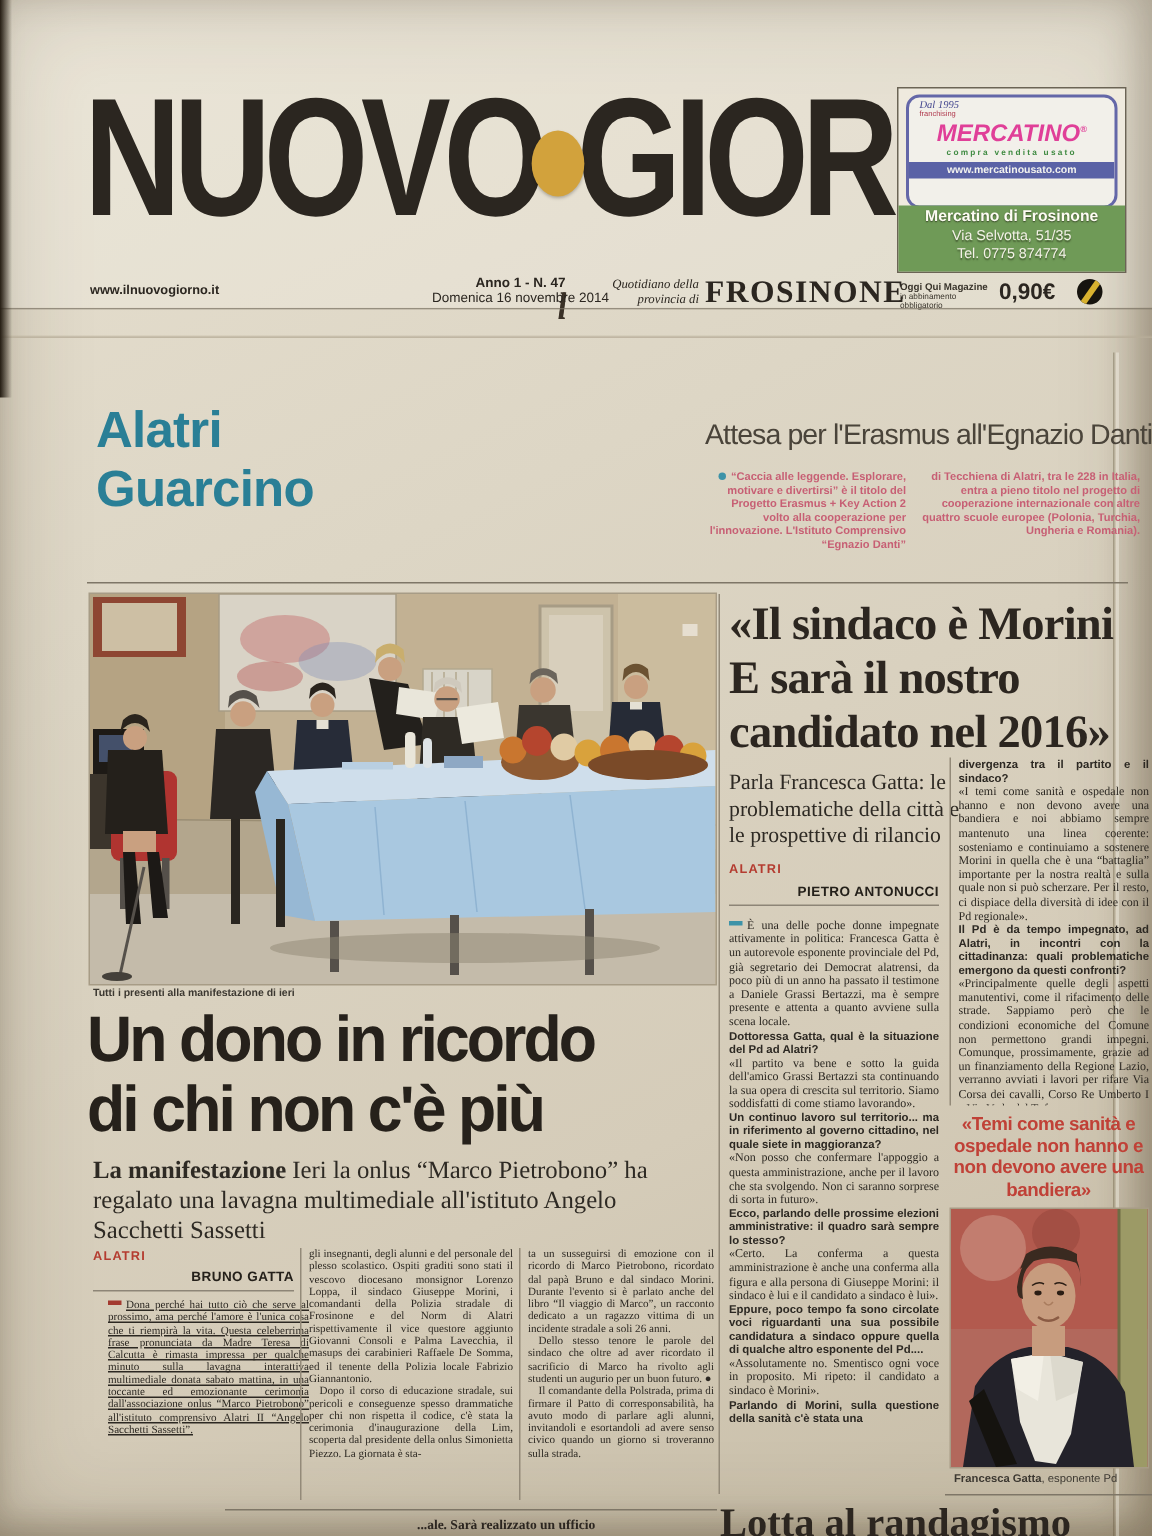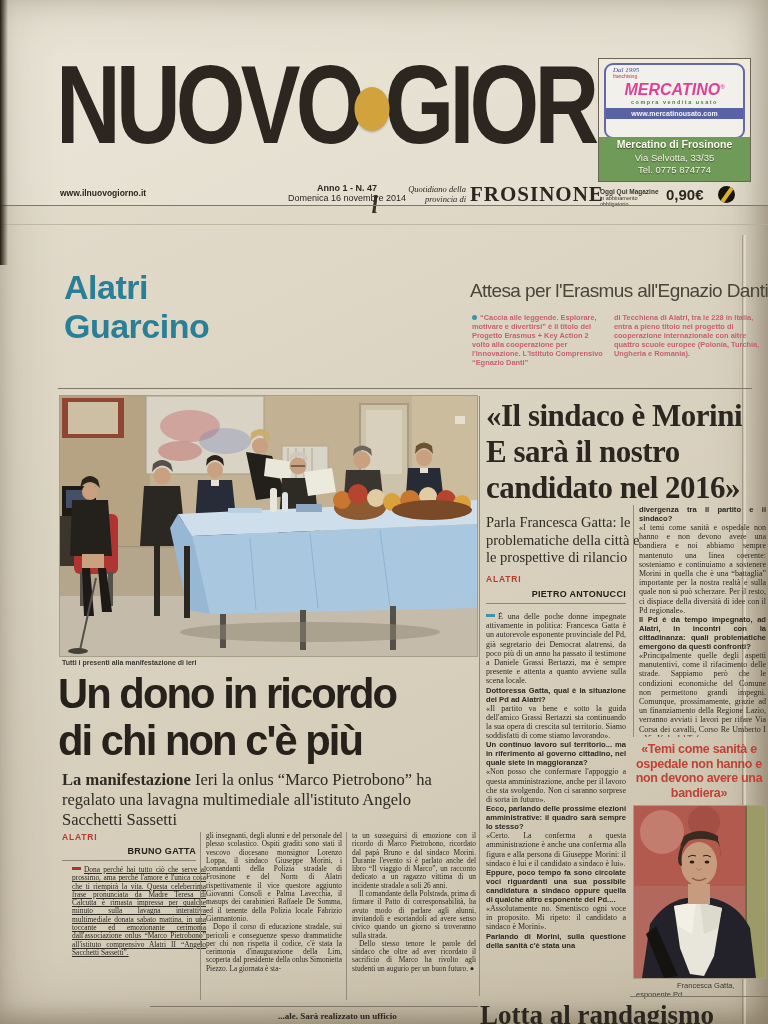--- a/index.html
+++ b/index.html
@@ -48,21 +48,21 @@
   #price-row{left:600px;top:186px;width:160px;height:22px;}
   #bundle{position:absolute;left:0;top:2px;width:64px;color:#3a352c;}
   #bundle .b1{font-size:6.5px;font-weight:bold;line-height:7px;}
   #bundle .b2{font-size:5.5px;line-height:6px;}
   #price-amount{position:absolute;left:66px;top:0;font-size:15px;font-weight:bold;color:#2b2620;}
   #ng-logo{position:absolute;left:118px;top:0;width:17px;height:17px;border-radius:50%;background:#16130e;overflow:hidden;}
   #ng-logo i{position:absolute;left:7px;top:-2px;width:4px;height:22px;background:#d8b12f;transform:rotate(35deg);}
   
   #section-name{left:64px;top:268px;font-size:34px;font-weight:800;color:#2a7f96;line-height:39px;letter-spacing:-.5px;}
   #erasmus-title{left:470px;top:280px;width:300px;font-size:19px;color:#4a443a;letter-spacing:-.6px;}
-  .er-col{top:313px;font-size:7.4px;line-height:9px;font-weight:bold;color:#c75f74;text-align:left;}
+  .er-col{top:313px;font-size:7.4px;line-height:9px;font-weight:bold;color:#c75f74;text-align:right;}
   #er-col1{left:472px;width:132px;}
   #er-col2{left:614px;width:146px;}
   .tbul{display:inline-block;width:5px;height:5px;border-radius:50%;background:#3d93a8;margin-right:3px;}
   
   #main-photo{left:60px;top:396px;width:417px;height:260px;background:#c2b193;box-shadow:0 0 0 1px #a79c86;}
   #photo-caption{left:62px;top:659px;font-size:7px;font-weight:bold;color:#3c3831;}
   
   #dono-h{left:58px;top:670px;font-weight:800;font-size:43px;line-height:47px;letter-spacing:-2px;color:#26211b;transform:scaleX(.97);transform-origin:left top;}
   #dono-sf{left:62px;top:770px;width:412px;font-size:16.5px;line-height:20px;color:#2e2a24;}
   .kicker{font-size:8.5px;font-weight:800;letter-spacing:.8px;color:#b43c30;}
@@ -76,21 +76,21 @@
   .vrule{width:1px;background:#938a79;}
   
   #int-h{left:486px;top:398px;font-weight:bold;font-size:31px;line-height:36px;color:#2c2620;letter-spacing:-.5px;}
   #int-sf{left:486px;top:514px;width:160px;font-size:14.5px;line-height:17.5px;color:#2e2a24;}
   .intcol{font-size:8px;line-height:9.2px;color:#2c2822;text-align:justify;font-family:"Liberation Serif",serif;}
   .intcol p{margin:0;}
   .intcol .q{font-weight:bold;font-family:"Liberation Sans",sans-serif;font-size:7.6px;line-height:9px;}
   #pull-quote{left:631px;top:742px;width:136px;text-align:center;font-weight:800;font-size:12.5px;line-height:14.5px;color:#c04137;letter-spacing:-.3px;}
   #gatta-photo{left:634px;top:806px;width:131px;height:172px;background:#9c6b5c;box-shadow:0 0 0 1px #a79c86;}
   #gatta-caption{left:636px;top:981px;font-size:7.5px;color:#3c3831;}
-  #gatta-caption b{font-weight:400;margin-left:41px;}
+  #gatta-caption b{font-weight:700;}
   
   #teaser{left:278px;top:1011px;font-size:9px;font-weight:bold;color:#2c2620;font-family:"Liberation Serif",serif;}
   #next-head{left:480px;top:1000px;font-size:27px;font-weight:bold;color:#2c2620;font-family:"Liberation Serif",serif;letter-spacing:0;}
   
   #header-sheet{left:0;top:0;width:768px;height:205px;background:rgba(255,255,252,.20);pointer-events:none;}
   #right-crease{left:742px;top:235px;width:1px;height:789px;background:rgba(90,75,50,.35);}
   #right-crease2{left:744px;top:235px;width:2px;height:789px;background:rgba(255,255,245,.35);}
 </style>
 </head>
 <body>
@@ -116,21 +116,21 @@
   <div class="abs" id="ad-box">
     <div id="ad-card">
       <div class="since serif">Dal 1995</div>
       <div class="fr">franchising</div>
       <div class="brand"><span>MERCATINO</span><sup>®</sup></div>
       <div class="slogan">compra vendita usato</div>
       <div class="site">www.mercatinousato.com</div>
     </div>
     <div id="ad-green">
       <div class="store">Mercatino di Frosinone</div>
-      <div class="addr">Via Selvotta, 33/35</div>
+      <div class="addr">Via Selvotta, 51/35</div>
       <div class="tel">Tel. 0775 874774</div>
     </div>
   </div>
 
   <div class="abs" id="price-row">
     <div id="bundle">
       <div class="b1">Oggi Qui Magazine</div>
       <div class="b2">in abbinamento obbligatorio</div>
     </div>
     <div id="price-amount">0,90€</div>
@@ -273,22 +273,22 @@
     <p><span class="dash red"></span><span>Dona perché hai tutto ciò che serve al prossimo, ama perché l'amore è l'unica cosa che ti riempirà la vita. Questa celeberrima frase pronunciata da Madre Teresa di Calcutta è rimasta impressa per qualche minuto sulla lavagna interattiva multimediale donata sabato mattina, in una toccante ed emozionante cerimonia dall'associazione onlus “Marco Pietrobono” all'istituto comprensivo Alatri II “Angelo Sacchetti Sassetti”.</span></p>
   </div>
   <div class="abs vrule" style="left:200px;top:832px;height:168px;"></div>
   <div class="abs bodycol" style="left:206px;top:832px;width:136px;height:170px;overflow:hidden;">
     <p>gli insegnanti, degli alunni e del personale del plesso scolastico. Ospiti graditi sono stati il vescovo diocesano monsignor Lorenzo Loppa, il sindaco Giuseppe Morini, i comandanti della Polizia stradale di Frosinone e del Norm di Alatri rispettivamente il vice questore aggiunto Giovanni Consoli e Palma Lavecchia, il masups dei carabinieri Raffaele De Somma, ed il tenente della Polizia locale Fabrizio Giannantonio.</p>
     <p class="ind">Dopo il corso di educazione stradale, sui pericoli e conseguenze spesso drammatiche per chi non rispetta il codice, c'è stata la cerimonia d'inaugurazione della Lim, scoperta dal presidente della onlus Simonietta Piezzo. La giornata è sta-</p>
   </div>
   <div class="abs vrule" style="left:346px;top:832px;height:168px;"></div>
   <div class="abs bodycol" style="left:352px;top:832px;width:124px;height:170px;overflow:hidden;">
     <p>ta un susseguirsi di emozione con il ricordo di Marco Pietrobono, ricordato dal papà Bruno e dal sindaco Morini. Durante l'evento si è parlato anche del libro “Il viaggio di Marco”, un racconto dedicato a un ragazzo vittima di un incidente stradale a soli 26 anni.</p>
+    <p class="ind">Dello stesso tenore le parole del sindaco che oltre ad aver ricordato il sacrificio di Marco ha rivolto agli studenti un augurio per un buon futuro. ●</p>
     <p class="ind">Il comandante della Polstrada, prima di firmare il Patto di corresponsabilità, ha avuto modo di parlare agli alunni, invitandoli e esortandoli ad avere senso civico quando un giorno si troveranno sulla strada.</p>
-    <p class="ind">Dello stesso tenore le parole del sindaco che oltre ad aver ricordato il sacrificio di Marco ha rivolto agli studenti un augurio per un buon futuro. ●</p>
   </div>
 
   <div class="abs hrule" style="left:150px;top:1006px;width:328px;"></div>
   <div class="abs" id="teaser">...ale. Sarà realizzato un ufficio</div>
 
   <div class="abs vrule" style="left:479px;top:396px;height:600px;"></div>
 
   <div class="abs serif" id="int-h">
     <div>«Il sindaco è Morini</div>
     <div>E sarà il nostro</div>

